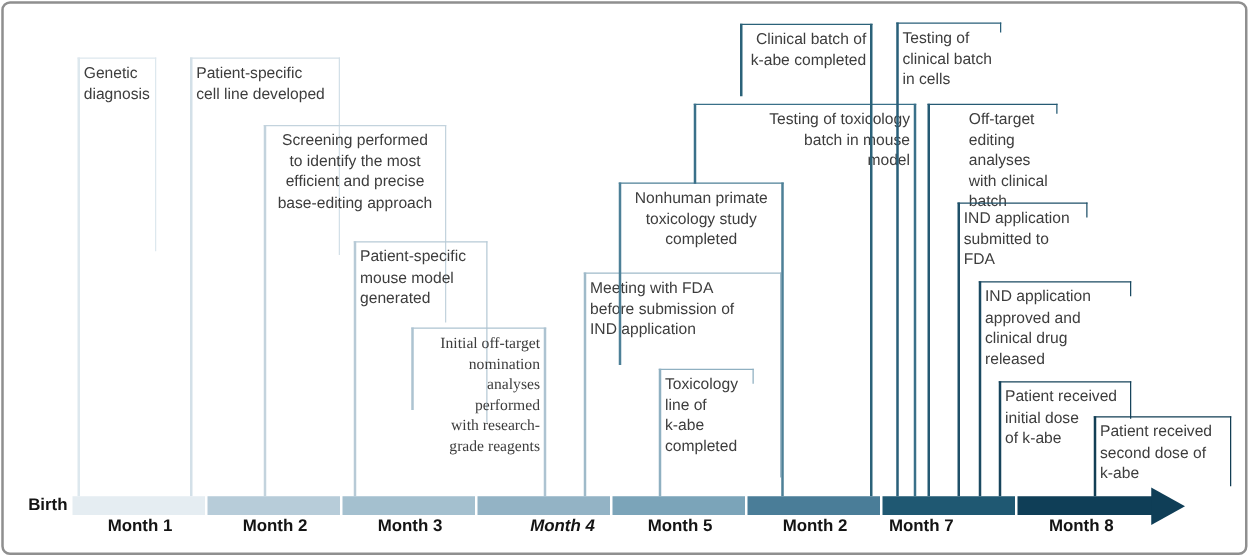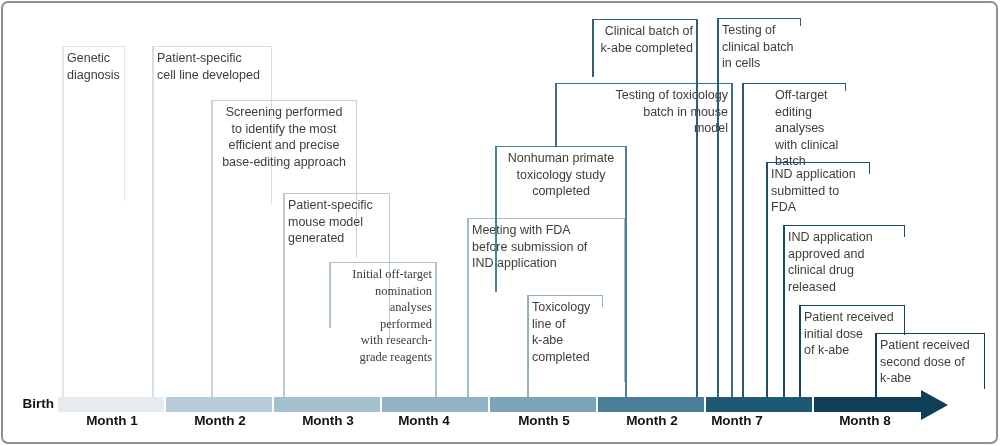--- a/index.html
+++ b/index.html
@@ -162,21 +162,21 @@
       </div>
     </div>
   <div id="timeline-layer">
       <div class="bar-seg" style="left: 58px; top: 397px; width: 106px; background: rgb(229, 237, 242);"></div>
       <div class="month-label" style="left: 58px;">Month 1</div>
       <div class="bar-seg" style="left: 166px; top: 397px; width: 106px; background: rgb(183, 204, 217);"></div>
       <div class="month-label" style="left: 166px;">Month 2</div>
       <div class="bar-seg" style="left: 274px; top: 397px; width: 106px; background: rgb(164, 192, 207);"></div>
       <div class="month-label" style="left: 274px;">Month 3</div>
       <div class="bar-seg" style="left: 382px; top: 397px; width: 106px; background: rgb(147, 179, 197);"></div>
-      <div class="month-label" style="left: 370px;">Month 4</div>
+      <div class="month-label" style="left: 396px; font-style: italic;">Month 4</div>
       <div class="bar-seg" style="left: 490px; top: 397px; width: 106px; background: rgb(123, 164, 185);"></div>
       <div class="month-label" style="left: 490px;">Month 5</div>
       <div class="bar-seg" style="left: 598px; top: 397px; width: 106px; background: rgb(74, 125, 152);"></div>
       <div class="month-label" style="left: 598px;">Month 2</div>
       <div class="bar-seg" style="left: 706px; top: 397px; width: 106px; background: rgb(31, 88, 114);"></div>
       <div class="month-label" style="left: 683px;">Month 7</div>
       <div class="bar-seg" style="left: 814px; top: 397px; width: 108px; background: rgb(15, 62, 87);"></div>
       <div class="month-label" style="left: 811px;">Month 8</div>
       <div class="arrowhead" style="left: 921px; top: 389.5px; border-left: 27px solid rgb(15, 62, 87);"></div>
     </div>

